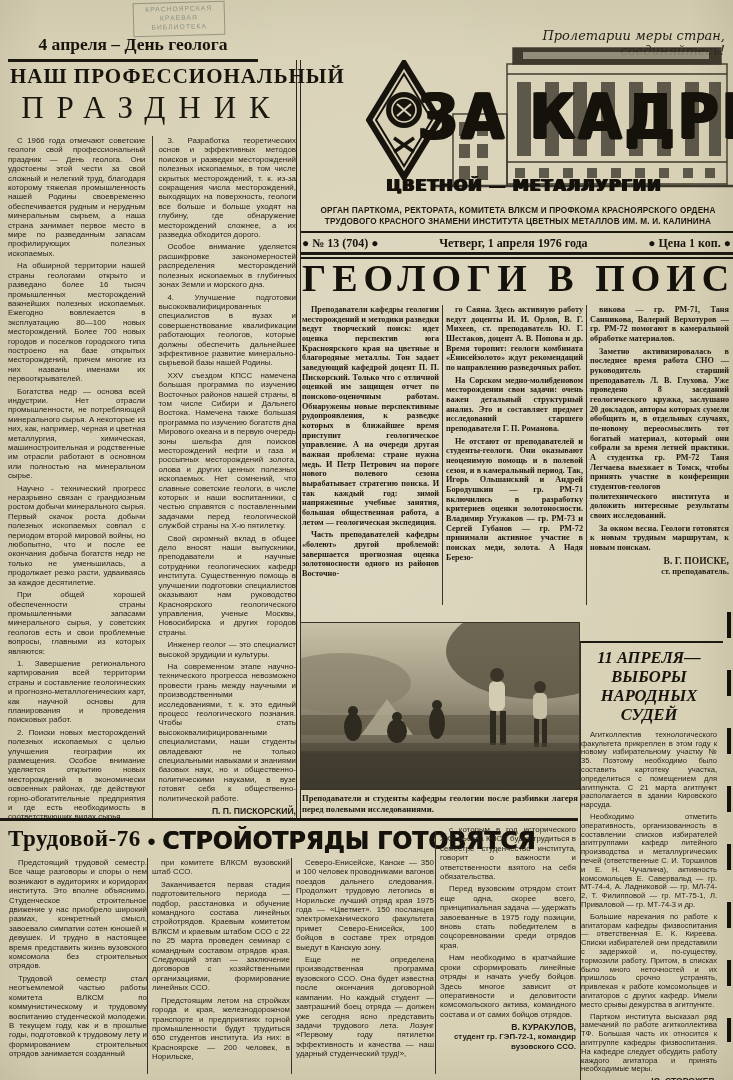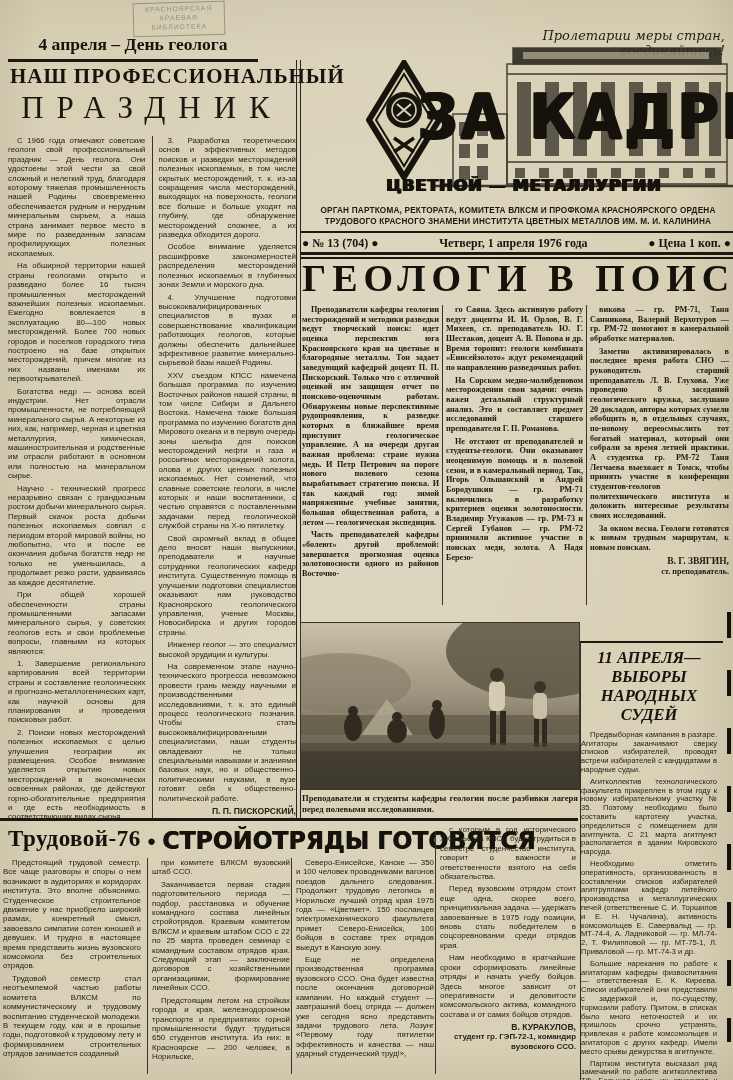--- a/index.html
+++ b/index.html
@@ -72,21 +72,21 @@
     background:repeating-linear-gradient(180deg,#14110b 0 26px,rgba(0,0,0,0) 26px 58px);}
   
   .botrule{left:0;top:818px;width:578px;height:3px;background:#1c1912;}
   .trud-t{left:8px;top:826px;width:140px;font-family:"Liberation Serif",serif;font-weight:bold;
     font-size:23px;color:#15120c;letter-spacing:.5px;}
   .bullet-big{left:147px;top:832px;font-size:15px;color:#15120c;}
   .stroy-t{left:162px;top:826px;width:286px;font-family:"DejaVu Sans",sans-serif;font-weight:bold;
     font-size:25px;color:#15120c;letter-spacing:0;transform:scaleX(.94);transform-origin:left;white-space:nowrap;
     text-shadow:.8px 0 0 #15120c;}
   .bcol{top:858px;height:218px;overflow:hidden;}
-  .bcol.c1{left:3px;width:138px;}
+  .bcol.c1{left:9px;width:138px;}
   .bcol.c2{left:152px;width:138px;}
   .bcol.c3{left:296px;width:138px;}
   .bcol.c4{left:440px;top:825px;width:136px;height:246px;}
   .bdiv{top:858px;height:216px;}
   .bdiv.d1{left:147px;} .bdiv.d2{left:291px;} .bdiv.d3{left:435px;top:831px;height:243px;}
 </style>
 </head>
 <body>
 
 <div class="page">
@@ -205,21 +205,21 @@
         <p>Не отстают от преподавателей и студенты-геологи. Они оказывают неоценимую помощь и в полевой сезон, и в камеральный период. Так, Игорь Ольшанский и Андрей Бородушкин — гр. РМ-71 включились в разработку критериев оценки золотоносности. Владимир Угужаков — гр. РМ-73 и Сергей Губанов — гр. РМ-72 принимали активное участие в поисках меди, золота. А Надя Березо-</p>
       </div>
     <div class="vline"></div>
     <div class="col geo-c c serif8">
       <div>
           <p>викова — гр. РМ-71, Таня Санникова, Валерий Верхотуров — гр. РМ-72 помогают в камеральной обработке материалов.</p>
           <p>Заметно активизировалась в последнее время работа СНО — руководитель старший преподаватель Л. В. Глухова. Уже проведено 8 заседаний геологического кружка, заслушано 20 докладов, авторы которых сумели обобщить и, в отдельных случаях, по-новому переосмыслить тот богатый материал, который они собрали за время летней практики. А студентка гр. РМ-72 Таня Легчаева выезжает в Томск, чтобы принять участие в конференции студентов-геологов политехнического института и доложить интересные результаты своих исследований.</p>
           <p>За окном весна. Геологи готовятся к новым трудным маршрутам, к новым поискам.</p>
         </div>
       <div class="sig">
-        <div class="nm" style="font-size:9.5px">В. Г. ЗВЯГИН,</div>
+        <div class="nm" style="font-size:9.5px">В. Г. ПОИСКЕ,</div>
         <div>ст. преподаватель.</div>
       </div>
     </div>
   </div>
 
   <svg class="abs photo" width="278" height="166" viewBox="0 0 278 166">
     <defs>
       <linearGradient id="sky" x1="0" y1="0" x2="0" y2="1">
         <stop offset="0" stop-color="#c9c1a7"></stop>
           <stop offset=".45" stop-color="#9a927c"></stop>
@@ -257,21 +257,20 @@
   </svg>
   <div class="abs caption">Преподаватели и студенты кафедры геологии после разбивки лагеря перед полевыми исследованиями.</div>
 
   <div class="abs elect">
     <div class="elect-t">
       <div>11 АПРЕЛЯ—ВЫБОРЫ</div>
       <div>НАРОДНЫХ СУДЕЙ</div>
     </div>
     <div class="col sans8" style="font-size:7.6px;line-height:1.16">
       <div>
-          <p>Предвыборная кампания в разгаре. Агитаторы заканчивают сверку списков избирателей, проводят встречи избирателей с кандидатами в народные судьи.</p>
           <p>Агитколлектив технологического факультета прикреплен в этом году к новому избирательному участку № 35. Поэтому необходимо было составить картотеку участка, определиться с помещением для агитпункта. С 21 марта агитпункт располагается в здании Кировского нарсуда.</p>
           <p>Необходимо отметить оперативность, организованность в составлении списков избирателей агитгруппами кафедр литейного производства и металлургических печей (ответственные С. И. Торшилов и Е. Н. Чучалина), активность комсомольцев Е. Савервальд — гр. МТ-74-4, А. Ладниковой — гр. МЛ-74-2, Т. Филипповой — гр. МТ-75-1, Л. Приваловой — гр. МТ-74-3 и др.</p>
           <p>Большие нарекания по работе к агитаторам кафедры физвоспитания — ответственная Е. К. Киреева. Списки избирателей они представили с задержкой и, по-существу, тормозили работу. Притом, в списках было много неточностей и их пришлось срочно устранять, привлекая к работе комсомольцев и агитаторов с других кафедр. Имели место срывы дежурства в агитпункте.</p>
           <p>Партком института высказал ряд замечаний по работе агитколлектива ТФ. Большая часть их относится к агитгруппе кафедры физвоспитания. На кафедре следует обсудить работу каждого агитатора и принять необходимые меры.</p>
         </div>
       <div class="sig">
         <div class="nm">Ю. СТОРОЖЕВ,</div>
 
       </div>
     </div>

